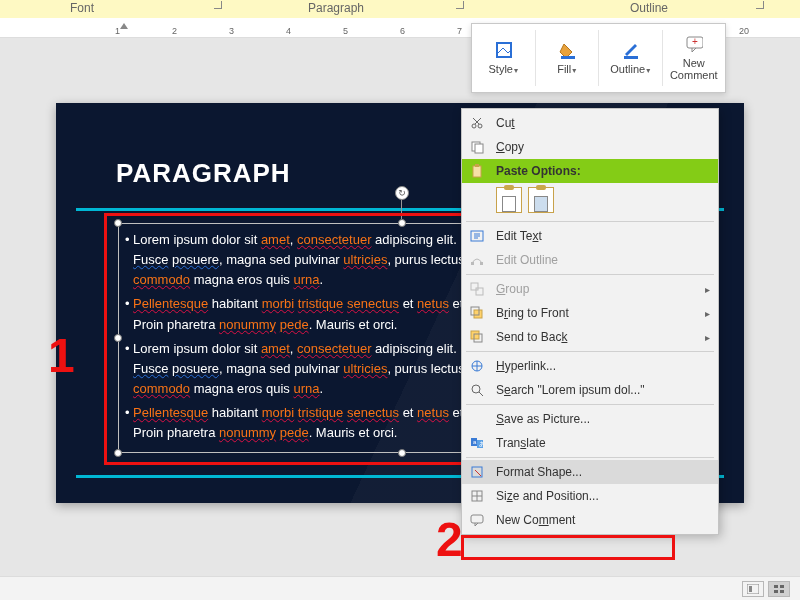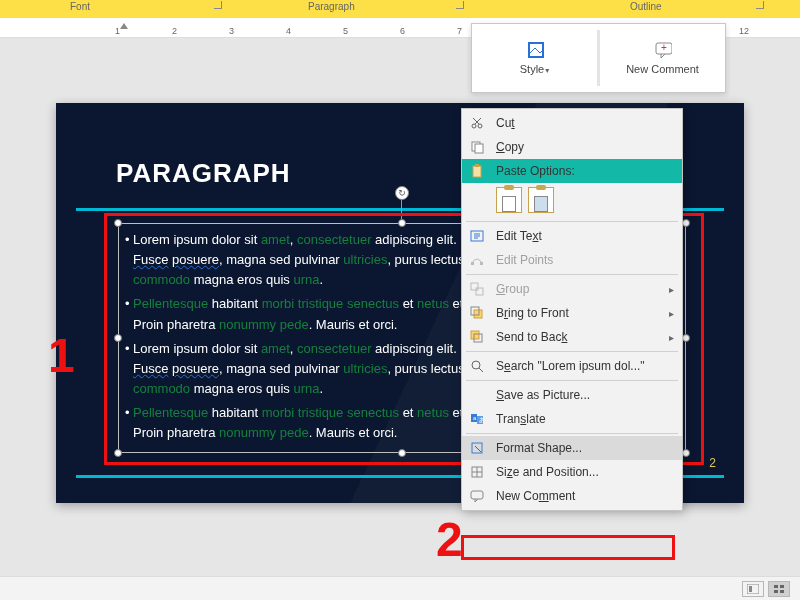--- a/index.html
+++ b/index.html
@@ -1,19 +1,19 @@
 <!DOCTYPE html>
 <html><head>
 <meta charset="utf-8">
 <style>
   * { box-sizing: border-box; margin: 0; padding: 0; }
   body { font-family: "Segoe UI", Arial, sans-serif; font-size: 12px; background: #fff; width: 800px; height: 600px; overflow: hidden; position: relative; }
 
   
-  .ribbon-labels { position: absolute; left: 0; top: 0; width: 800px; height: 18px; background: #fde047; color: #666; font-size: 10px; }
+  .ribbon-labels { position: absolute; left: 0; top: 0; width: 800px; height: 18px; background: #fef9c3; color: #666; font-size: 12px; }
   .rib-lbl { position:absolute; top:1px; display:flex; align-items:center; gap:2px;}
   .dlg-ic { width:8px; height:8px; border:1px solid #888; border-top:none; border-left:none; position:relative;}
   .dlg-ic::after{content:"";position:absolute;right:-1px;bottom:-1px;width:3px;height:3px;border-right:1px solid #888;border-bottom:1px solid #888;}
 
   
   .ruler { position:absolute; left:0; top:18px; width:800px; height:20px; background:#fff; border-bottom:1px solid #ddd; }
   .ruler-track{position:absolute;left:60px;top:5px;width:700px;height:12px;background:#fff;}
   .ruler-num{position:absolute;top:3px;font-size:9px;color:#666;}
   .ruler-marker{position:absolute;top:0;width:0;height:0;border-left:4px solid transparent;border-right:4px solid transparent;border-bottom:6px solid #888;}
 
@@ -36,32 +36,32 @@
   .textbox-sel{position:absolute;left:62px;top:120px;width:568px;height:230px;border:1px solid #bfbfbf;}
   .sel-handle{position:absolute;width:8px;height:8px;background:#fff;border:1px solid #777;border-radius:50%;}
   .h-tl{left:-5px;top:-5px}.h-tr{right:-5px;top:-5px}.h-bl{left:-5px;bottom:-5px}.h-br{right:-5px;bottom:-5px}
   .h-t{left:calc(50% - 4px);top:-5px}.h-b{left:calc(50% - 4px);bottom:-5px}.h-l{left:-5px;top:calc(50% - 4px)}.h-r{right:-5px;top:calc(50% - 4px)}
   .rot-line{position:absolute;left:calc(50% - 1px);top:-24px;width:1px;height:19px;background:#999;}
   .rot-handle{position:absolute;left:calc(50% - 7px);top:-38px;width:14px;height:14px;border:1px solid #888;border-radius:50%;background:#fff;display:flex;align-items:center;justify-content:center;font-size:9px;color:#555;}
   .tb-content{position:absolute;inset:6px;color:#fff;font-size:13px;line-height:1.55;}
   .tb-content ul{list-style:none;}
   .tb-content li{position:relative;padding-left:8px;margin-bottom:4px;}
   .tb-content li::before{content:"•";position:absolute;left:0;color:#fff;}
-  .sq-red{color:#15803d;text-decoration-color:#d14; text-decoration-style:wavy; text-decoration-thickness:1px;}
+  .sq-red{color:#f97316;text-decoration:underline;text-decoration-color:#d14; text-decoration-style:wavy; text-decoration-thickness:1px;}
   .sq-blue{color:#fff;text-decoration:underline;text-decoration-color:#2a6fd6; text-decoration-style:wavy;text-decoration-thickness:1px;}
 
   
   .red-box{position:absolute;border:3px solid #e11;}
   .red-num{position:absolute;color:#e11;font-weight:800;font-family:Arial,sans-serif;}
 
   
-  .ctx{position:absolute;left:461px;top:108px;width:222px;background:#f2f2f2;border:1px solid #c4c4c4;box-shadow:2px 2px 10px rgba(0,0,0,.25);padding:2px 0;}
+  .ctx{position:absolute;left:461px;top:108px;width:258px;background:#f2f2f2;border:1px solid #c4c4c4;box-shadow:2px 2px 10px rgba(0,0,0,.25);padding:2px 0;}
   .ctx-row{height:24px;display:flex;align-items:center;padding:0 8px 0 6px;font-size:12px;color:#333;gap:10px;cursor:default;position:relative;}
   .ctx-row.disabled{color:#a0a0a0;}
-  .ctx-row.header{font-weight:400;background:#14b8a6;align-items:center;}
+  .ctx-row.header{font-weight:700;background:#84cc16;align-items:center;}
   .ctx-row.highlight{background:#dadada;}
   .ctx-icon{width:18px;height:18px;display:flex;align-items:center;justify-content:center;flex:0 0 18px;}
   .ctx-sub{margin-left:auto;color:#666;font-size:10px;}
   .ctx-sep{height:1px;background:#d0d0d0;margin:2px 4px;}
   .ul-key{text-decoration:underline;}
   .paste-opts{display:flex;gap:6px;padding:4px 4px 6px 34px;}
   .paste-ico{width:26px;height:26px;border:1px solid #c8a24a;background:#fff;display:flex;align-items:flex-end;justify-content:center;position:relative;}
   .paste-ico::before{content:"";position:absolute;top:-3px;left:7px;width:10px;height:5px;background:#caa64d;border-radius:2px;}
   .paste-ico .pg{width:14px;height:16px;background:#fff;border:1px solid #888;}
 
@@ -101,21 +101,21 @@
     <div class="ruler-marker" style="left:60px"></div>
     <span class="ruler-num" style="left:55px">1</span>
     <span class="ruler-num" style="left:112px">2</span>
     <span class="ruler-num" style="left:169px">3</span>
     <span class="ruler-num" style="left:226px">4</span>
     <span class="ruler-num" style="left:283px">5</span>
     <span class="ruler-num" style="left:340px">6</span>
     <span class="ruler-num" style="left:397px">7</span>
     <span class="ruler-num" style="left:565px">10</span>
     <span class="ruler-num" style="left:622px">11</span>
-    <span class="ruler-num" style="left:679px">12</span>
+    <span class="ruler-num" style="left:679px">20</span>
   </div>
 </div>
 
 <div class="doc-area">
   <div class="slide">
     <div class="diag"></div>
     <div class="bar-top"></div>
     <div class="bar-bot"></div>
     <div class="slide-title">PARAGRAPH</div>
     <div class="pgnum">2</div>
@@ -151,21 +151,39 @@
   <div class="mini-btn">
     <span class="ctx-icon">
       <svg width="20" height="20">
           <rect x="3" y="3" width="14" height="14" fill="none" stroke="#2a6fd6" stroke-width="2"></rect>
           <path d="M3 14 L9 8 L14 13 L17 10" stroke="#2a6fd6" fill="none"></path>
         </svg>
     </span>
     <span><span>Style</span><span class="dd">▾</span></span>
   </div>
   <div class="mini-sep"></div>
+  <div class="mini-btn">
+    <span class="ctx-icon">
+      <svg width="20" height="20">
+          <path d="M6 4 L14 12 L8 18 L2 12 Z" fill="#e8a23c" stroke="#b5761c"></path>
+          <rect x="3" y="16" width="14" height="3" fill="#2a6fd6"></rect>
+        </svg>
+    </span>
+    <span><span>Fill</span><span class="dd">▾</span></span>
+  </div>
   <div class="mini-sep"></div>
+  <div class="mini-btn">
+    <span class="ctx-icon">
+      <svg width="20" height="20">
+          <path d="M4 14 L14 4 L16 6 L6 16 Z" fill="#2a6fd6"></path>
+          <rect x="3" y="16" width="14" height="3" fill="#2a6fd6"></rect>
+        </svg>
+    </span>
+    <span><span>Outline</span><span class="dd">▾</span></span>
+  </div>
   <div class="mini-sep"></div>
   <div class="mini-btn">
     <span class="ctx-icon">
       <svg width="20" height="20">
           <rect x="2" y="3" width="16" height="11" rx="2" fill="none" stroke="#888"></rect>
           <path d="M7 14 L7 18 L11 14" fill="none" stroke="#888"></path>
           <text x="10" y="11" font-size="10" text-anchor="middle" fill="#c33">+</text>
         </svg>
     </span>
     <span style="text-align:center;line-height:1.1">New Comment</span>
@@ -220,21 +238,21 @@
     <span>Edit Te<span class="ul-key">x</span>t</span>
   </div>
   <div class="ctx-row disabled">
     <span class="ctx-icon">
         <svg width="14" height="14">
           <path d="M2 10 Q7 2 12 10" fill="none" stroke="#bbb"></path>
           <rect x="1" y="9" width="3" height="3" fill="#bbb"></rect>
           <rect x="10" y="9" width="3" height="3" fill="#bbb"></rect>
         </svg>
       </span>
-    <span>Edit Points</span>
+    <span>Edit Outline</span>
   </div>
   <div class="ctx-sep"></div>
   <div class="ctx-row disabled">
     <span class="ctx-icon">
         <svg width="14" height="14">
           <rect x="1" y="1" width="7" height="7" fill="none" stroke="#bbb"></rect>
           <rect x="6" y="6" width="7" height="7" fill="none" stroke="#bbb"></rect>
         </svg>
       </span>
     <span><span class="ul-key">G</span>roup</span>
@@ -254,20 +272,29 @@
     <span class="ctx-icon">
         <svg width="14" height="14">
           <rect x="1" y="1" width="8" height="8" fill="#ffd26b" stroke="#c8a24a"></rect>
           <rect x="4" y="4" width="8" height="8" fill="none" stroke="#888"></rect>
         </svg>
       </span>
     <span>Send to Bac<span class="ul-key">k</span></span>
       <span class="ctx-sub">▸</span>
   </div>
   <div class="ctx-sep"></div>
+  <div class="ctx-row">
+    <span class="ctx-icon">
+        <svg width="14" height="14">
+          <circle cx="7" cy="7" r="5" fill="none" stroke="#3a7bd5"></circle>
+          <path d="M2 7h10M7 2v10" stroke="#3a7bd5"></path>
+        </svg>
+      </span>
+    <span><span class="ul-key">H</span>yperlink...</span>
+  </div>
   <div class="ctx-row">
     <span class="ctx-icon">
         <svg width="14" height="14">
           <circle cx="6" cy="6" r="4" fill="none" stroke="#666"></circle>
           <path d="M9 9l4 4" stroke="#666"></path>
         </svg>
       </span>
     <span>S<span class="ul-key">e</span>arch "Lorem ipsum dol..."</span>
   </div>
   <div class="ctx-sep"></div>

